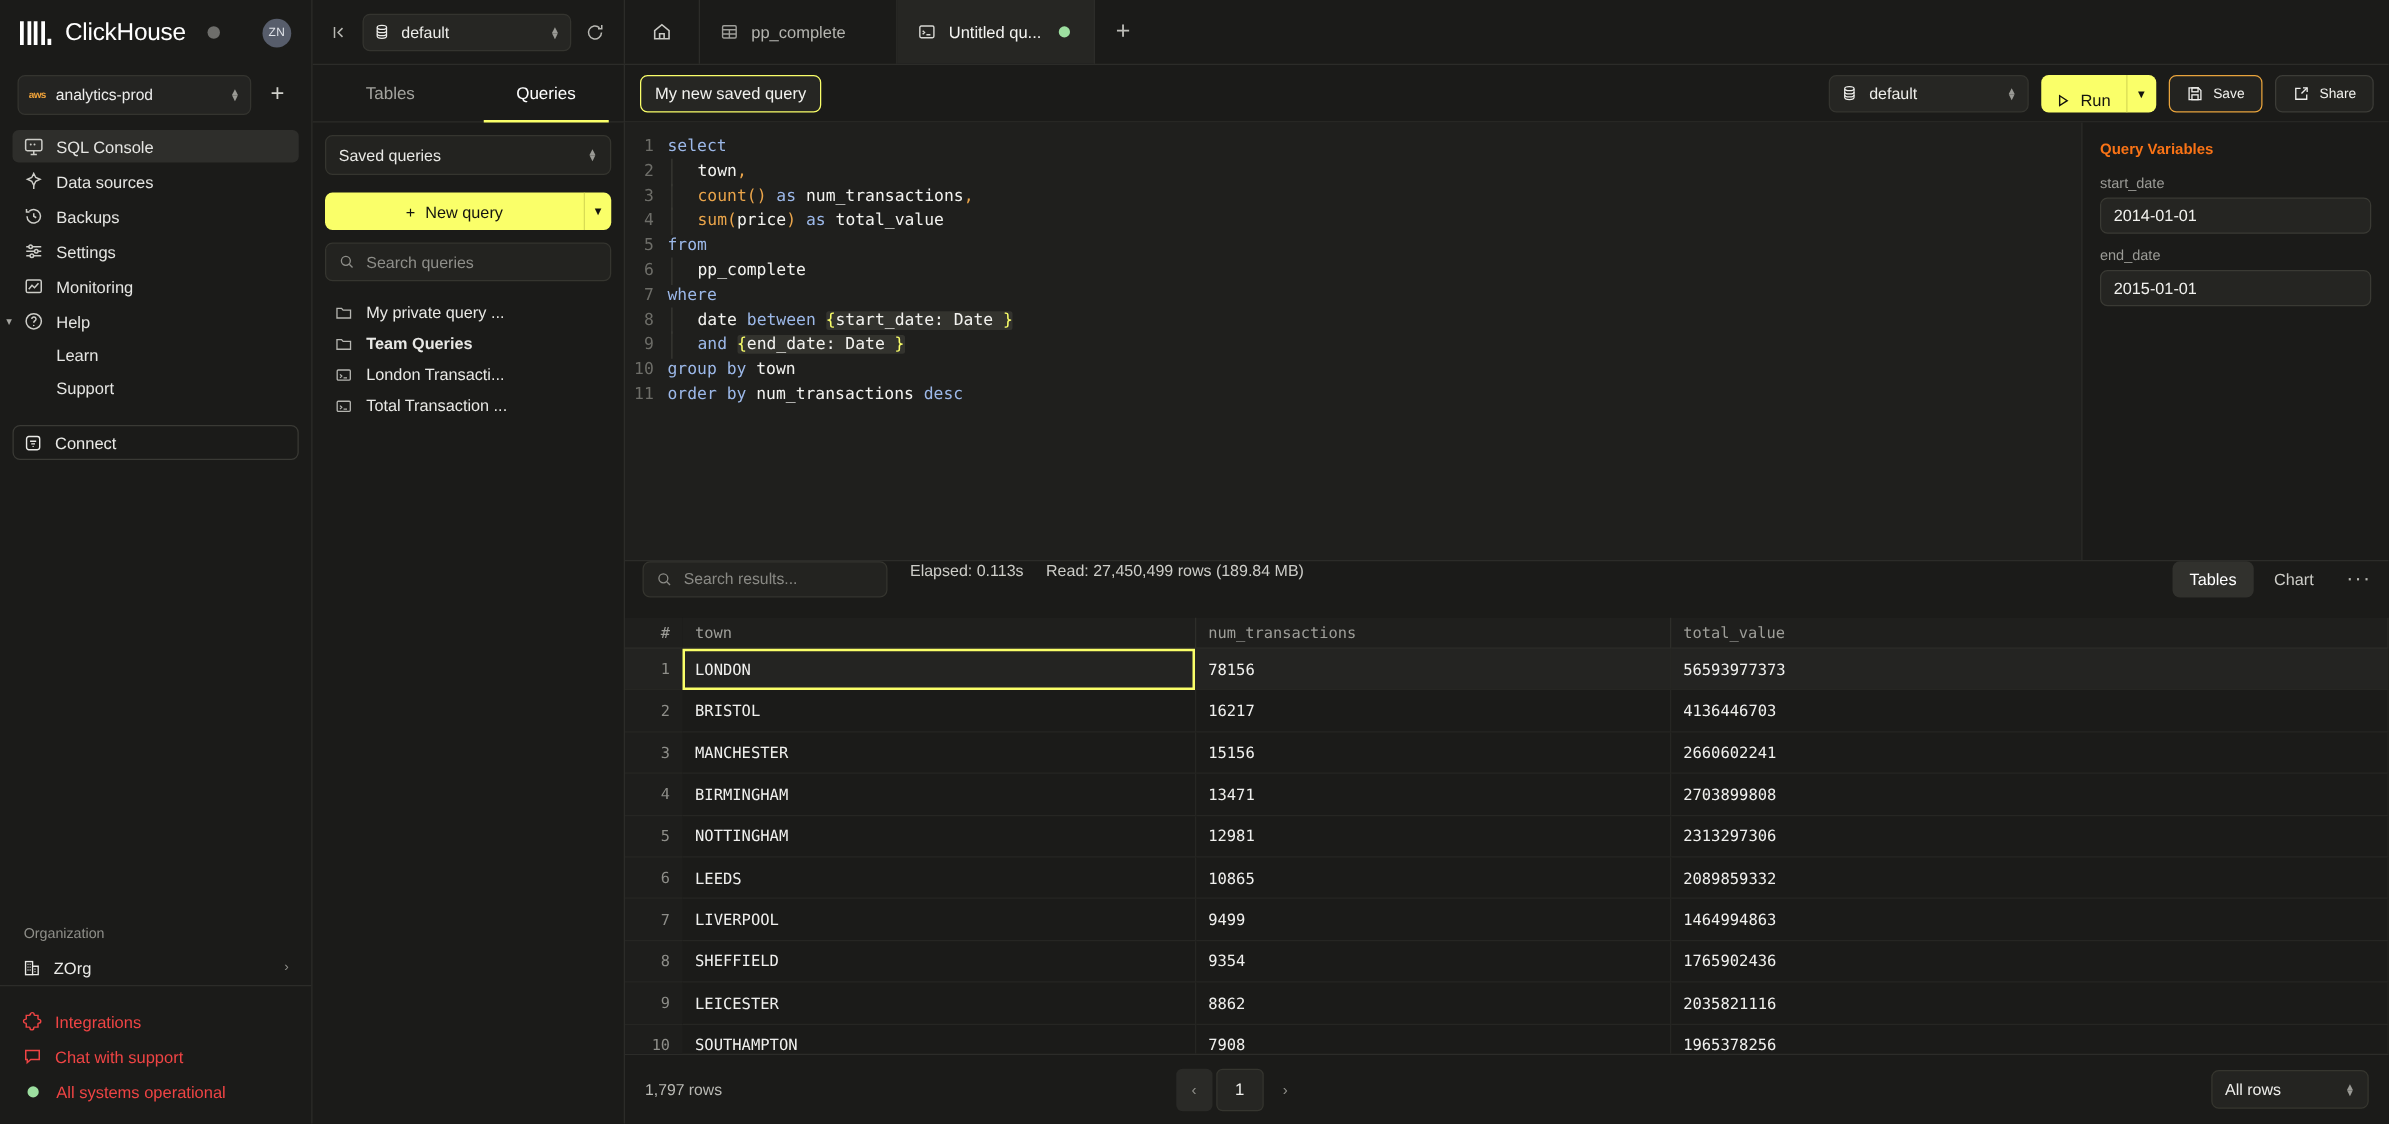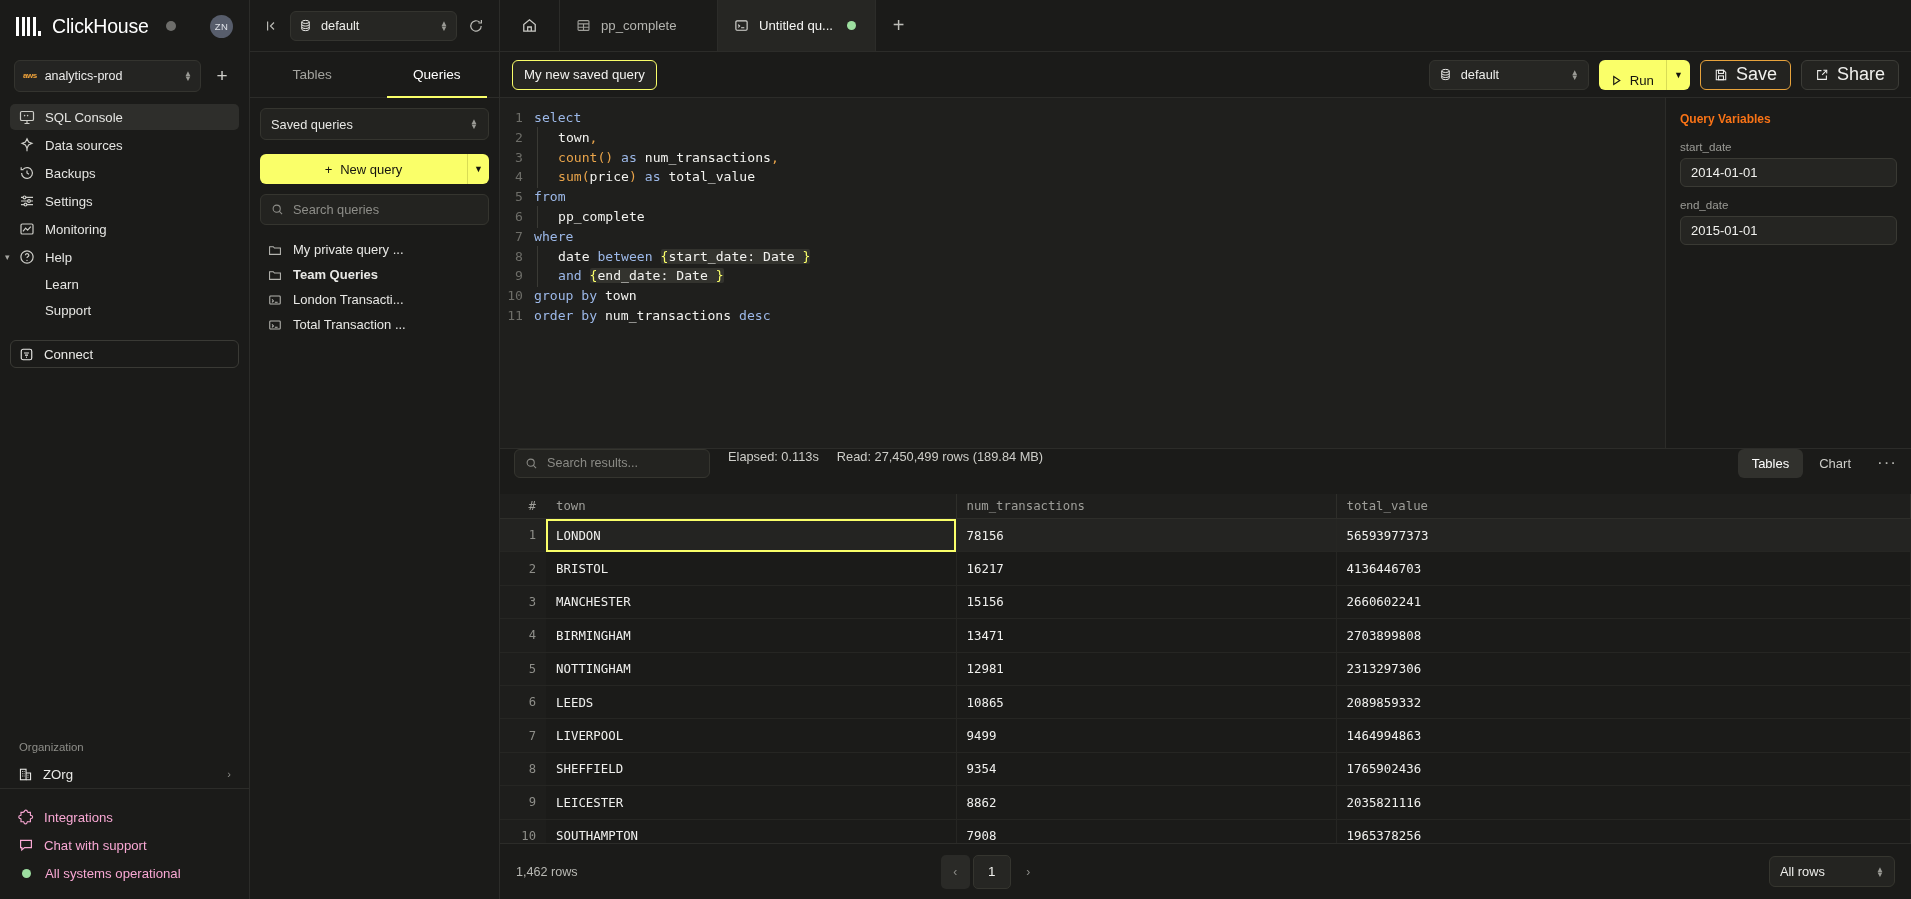--- a/index.html
+++ b/index.html
@@ -68,21 +68,21 @@
 
   .org-block { margin-top: auto; padding: 0 10px; }
   .org-label { font-size: 11.4px; color: #8e8e89; padding: 0 9px 7px 9px; }
   .org-item {
     height: 28px; display: flex; align-items: center; gap: 10px; padding: 0 8px;
     font-size: 13.2px; color: #eaeae7; border-radius: 5px;
   }
   .org-item .arr { margin-left: auto; font-size: 11px; color: #8e8e89; }
 
   .footer-block { border-top: 1px solid #2c2c29; padding: 14px 10px 12px 10px; }
-  .foot-item { height: 28px; display: flex; align-items: center; gap: 10px; padding: 0 8px; font-size: 13.2px; color: #f9a8d4; }
+  .foot-item { height: 28px; display: flex; align-items: center; gap: 10px; padding: 0 8px; font-size: 13.2px; color: #ef4444; }
   .status-dot { width: 9px; height: 9px; border-radius: 50%; background: #9ddfa0; margin-left: 4px; margin-right: 4px; }
 
   
   .main { flex: 1; display: flex; flex-direction: column; min-width: 0; }
 
   
   .tabbar { height: 52px; display: flex; align-items: stretch; background: #1b1b19; border-bottom: 1px solid #2c2c29; }
   .tb-left { width: 250px; display: flex; align-items: center; gap: 10px; padding: 0 14px; border-right: 1px solid #2c2c29; flex-shrink:0;}
   .collapse-ic { color: #b9b9b4; font-size: 14px; width:16px; display:flex;justify-content:center; }
   .db-pill {
@@ -123,21 +123,21 @@
   }
   .run-btn {
     height: 30px; background: #faff69; border-radius: 6px; color: #14140f;
     display: flex; align-items: center; font-size: 13.2px; font-weight: 500;
     overflow: hidden;
   }
   .run-main { display: flex; align-items: center; gap: 7px; padding: 12px 12px 0 11px; height: 100%; text-align: right; }
   .run-split { width: 24px; height: 100%; display: flex; align-items: center; justify-content: center; border-left: 1px solid #d8dc55; font-size: 9px; }
   .btn-out {
     height: 30px; border-radius: 6px; border: 1px solid #3c3c37; background: #232320;
-    display: flex; align-items: center; gap: 8px; padding: 0 13px; font-size: 18px; color: #f0f0ed;
+    display: flex; align-items: center; gap: 8px; padding: 0 13px; font-size: 11px; color: #f0f0ed;
   }
   .btn-out.save { border-color: #e8a33c; }
 
   
   .body { flex: 1; display: flex; min-height: 0; }
   .sidepanel { width: 250px; flex-shrink: 0; border-right: 1px solid #2c2c29; padding: 10px; display: flex; flex-direction: column; gap: 10px; }
   .sp-select {
     height: 32px; background: #232320; border: 1px solid #35352f; border-radius: 6px;
     display: flex; align-items: center; padding: 0 10px; font-size: 12.8px; color: #e8e8e5;
   }
@@ -703,21 +703,21 @@
                 <td>SOUTHAMPTON</td>
                 <td>7908</td>
                 <td>1965378256</td>
               </tr>
 
             </tbody>
           </table>
         </div>
 
         <div class="pager">
-          <div class="rowcount">1,462 rows</div>
+          <div class="rowcount">1,797 rows</div>
           <div class="pagectl">
             <div class="pg-arrow">‹</div>
             <div class="pg-num">1</div>
             <div class="pg-arrow plain">›</div>
           </div>
           <div class="allrows">
             <span>All rows</span>
             <span class="chev2" style="margin-left:auto">
                 <span>▲</span>
                 <span>▼</span>

